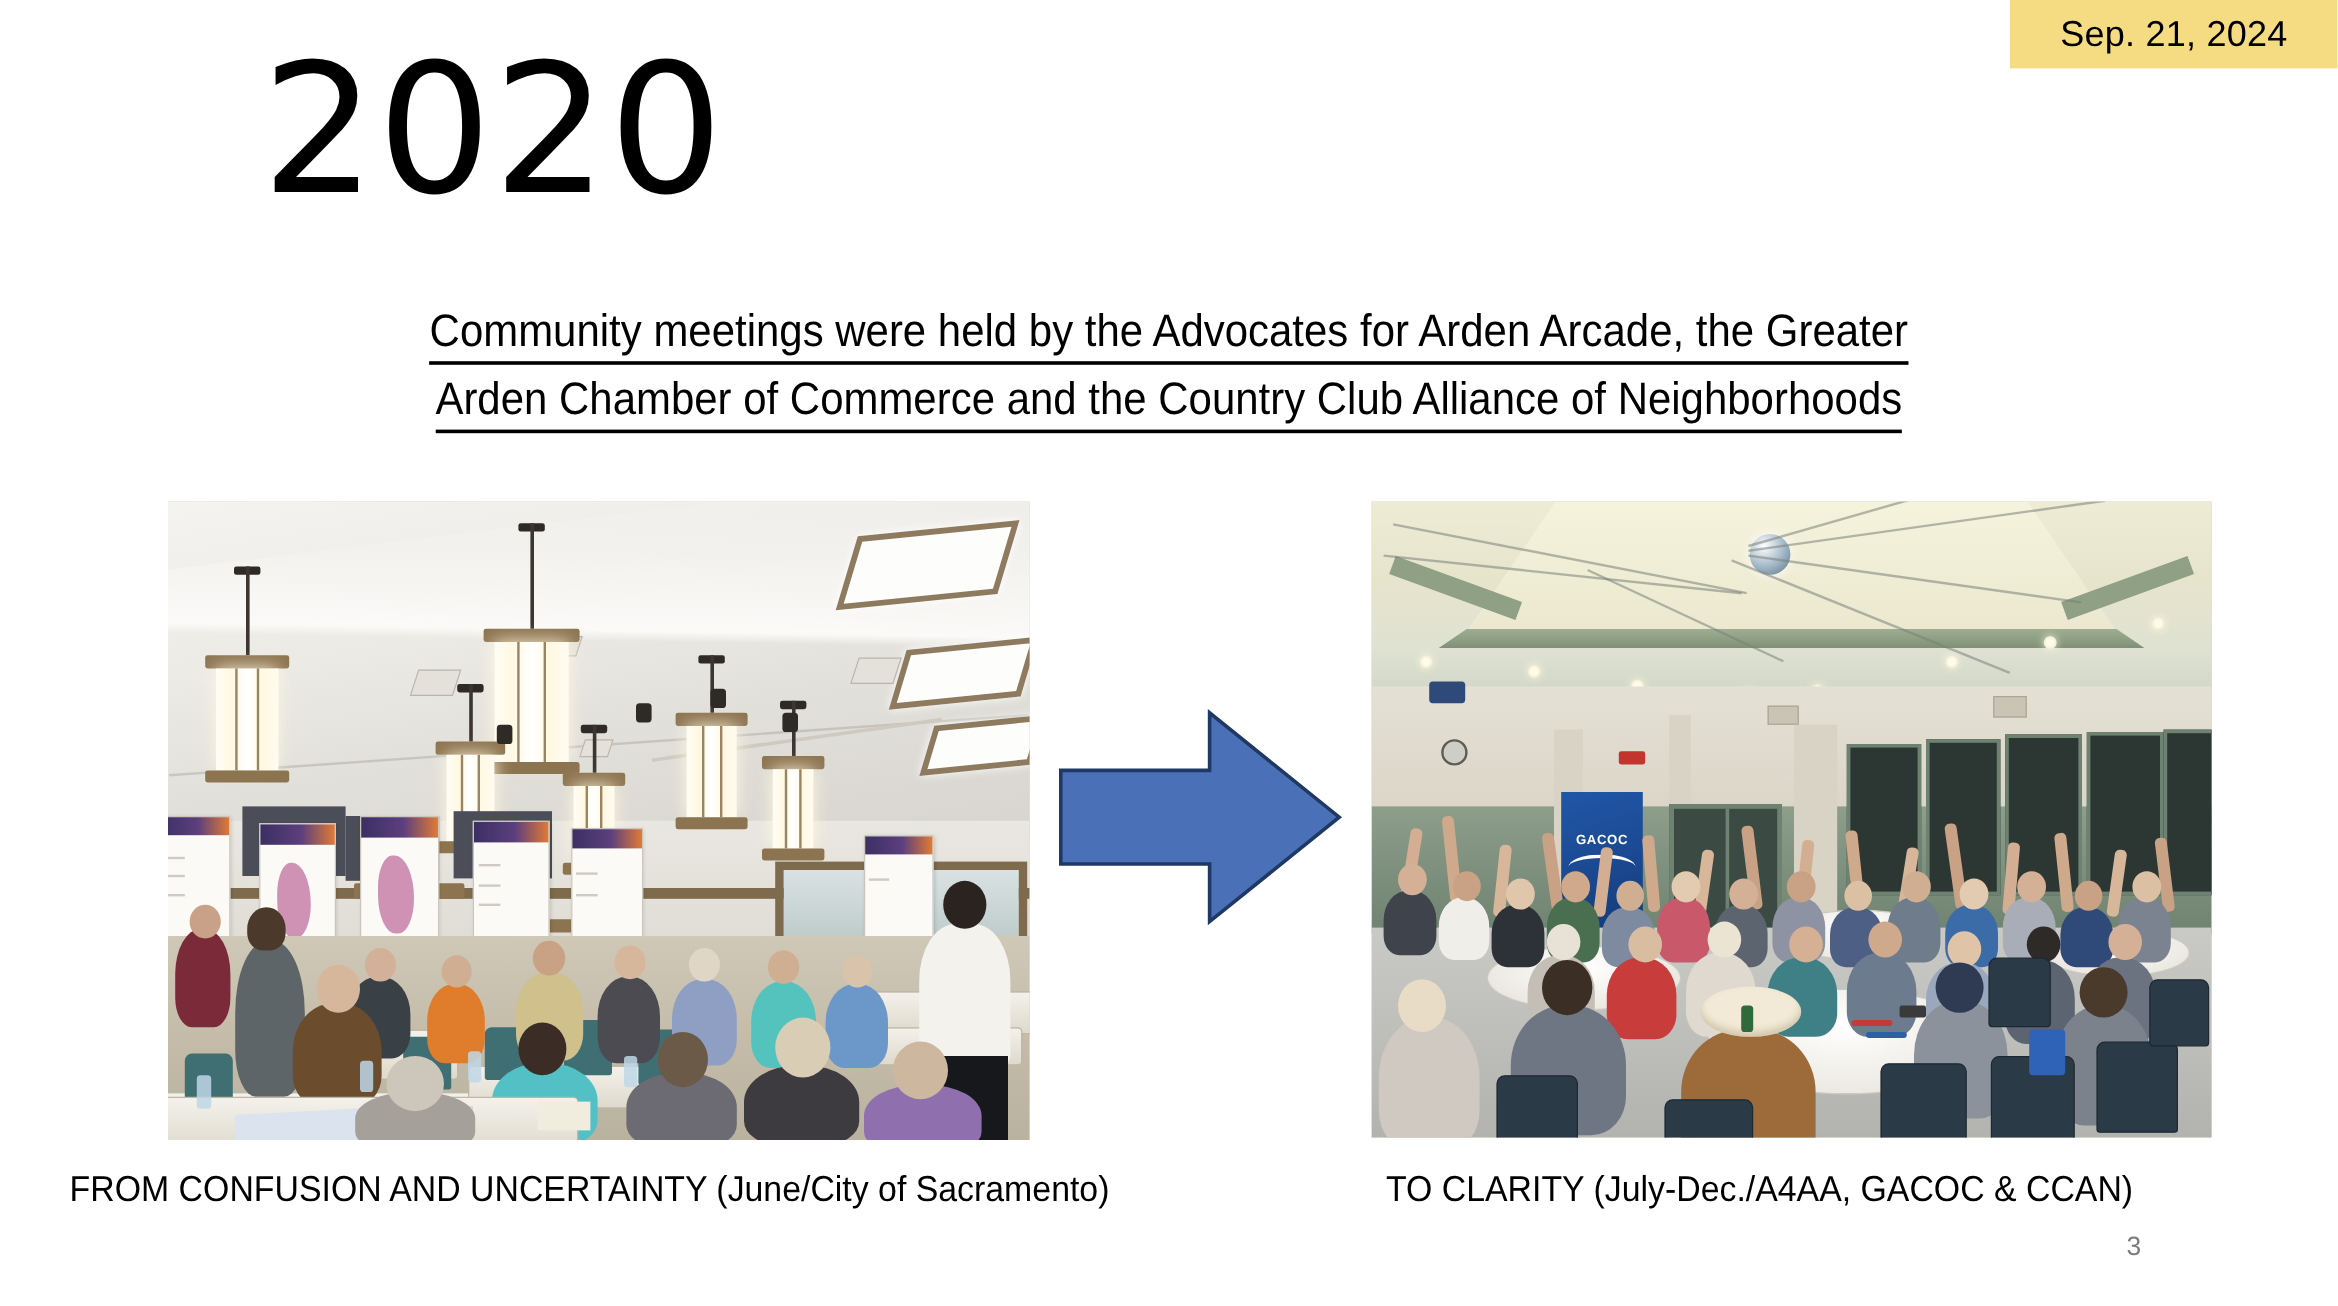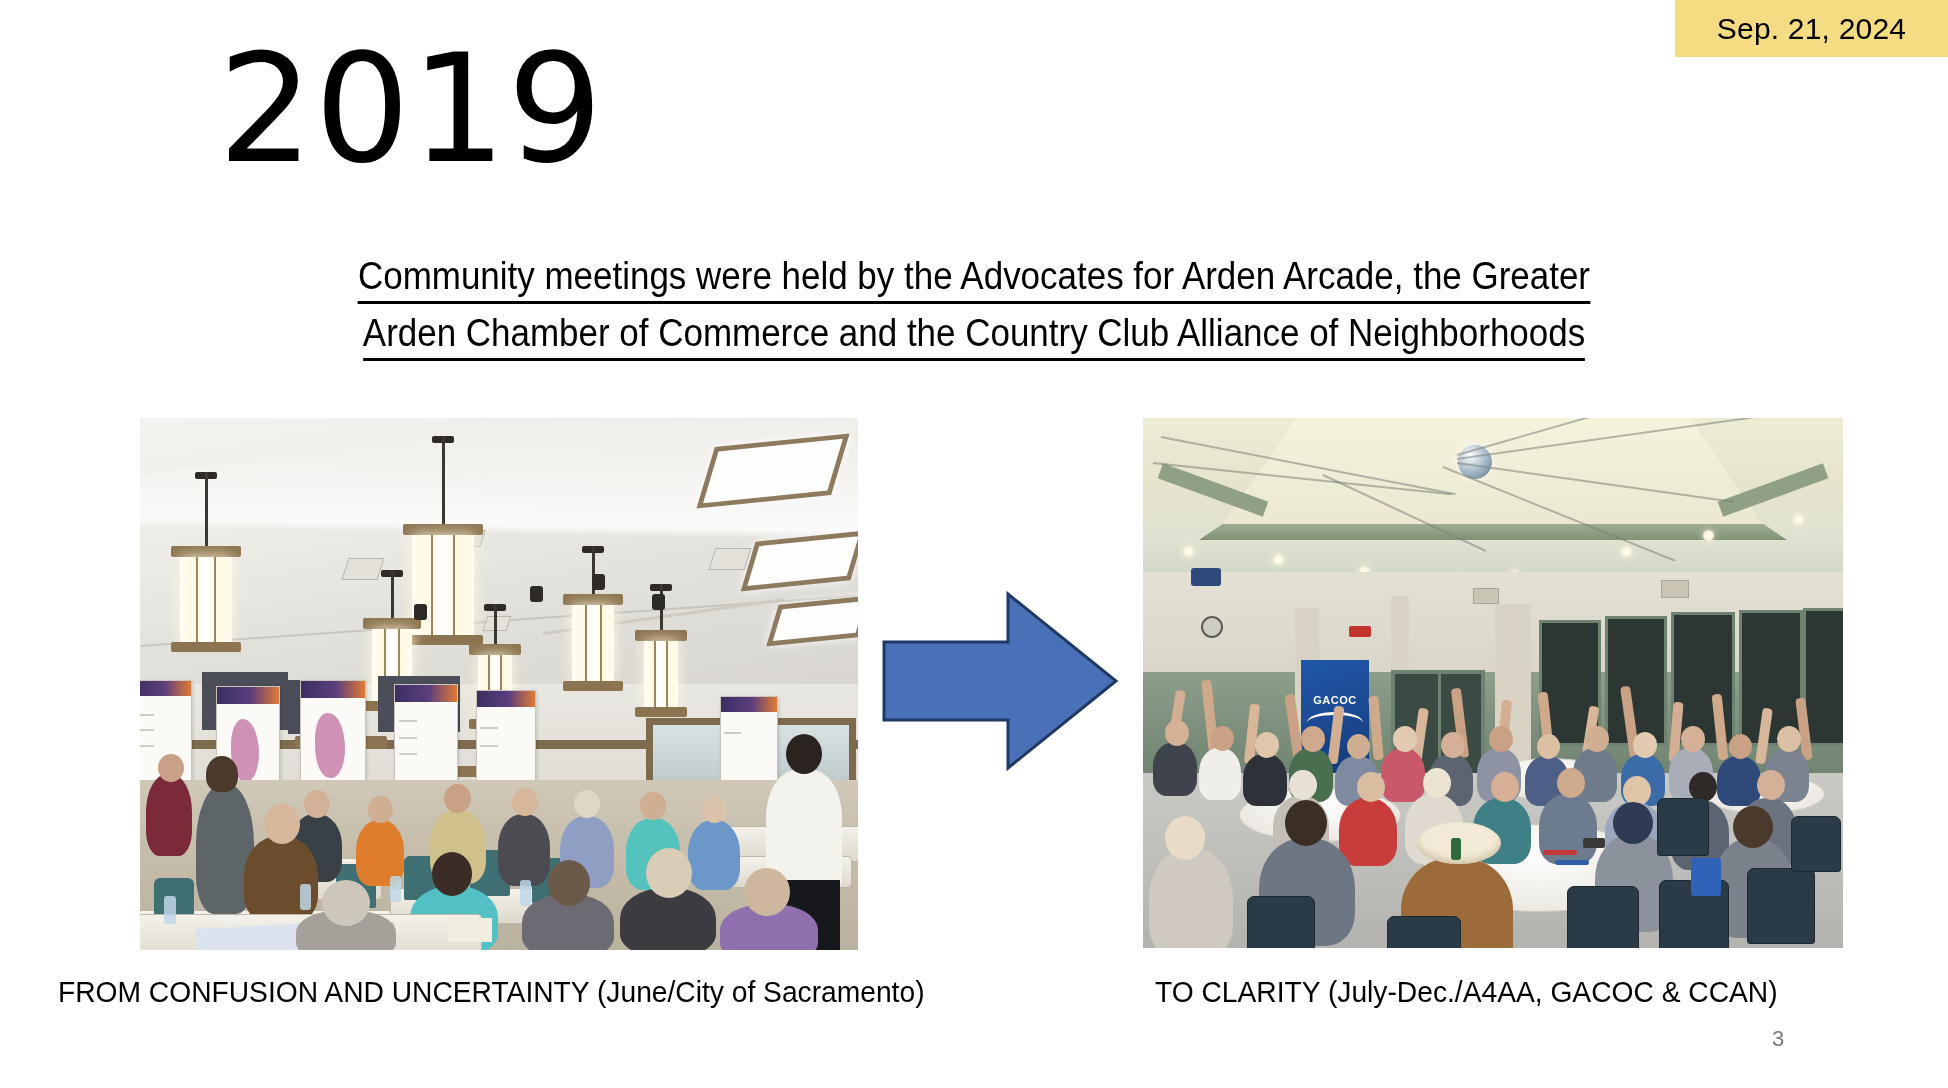--- a/index.html
+++ b/index.html
@@ -310,21 +310,21 @@
     color: #7b7b7b;
   }
 </style>
 </head>
 <body>
 
 <div id="date-badge">
   <span class="date-text">Sep. 21, 2024</span>
 </div>
 
-<div id="year-title">2019</div>
+<div id="year-title">2020</div>
 
 <div id="headline">
   <span class="hl-line"><span class="u">Community meetings were held by the Advocates for Arden Arcade, the Greater</span></span>
   <span class="hl-line"><span class="u">Arden Chamber of Commerce and the Country Club Alliance of Neighborhoods</span></span>
 </div>
 
 <div class="photo" id="photo-left">
   <div class="ph-layer ceiling"></div>
   <div class="ph-layer ceiling-slope"></div>
   <div class="ph-layer ceiling-edge"></div>

